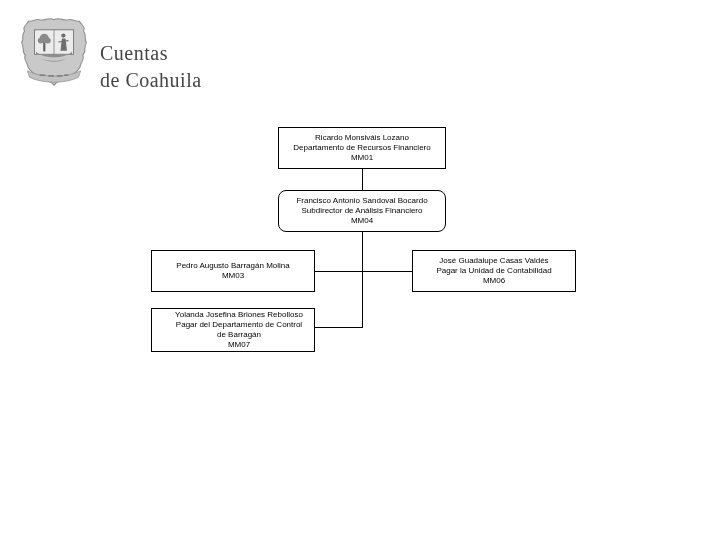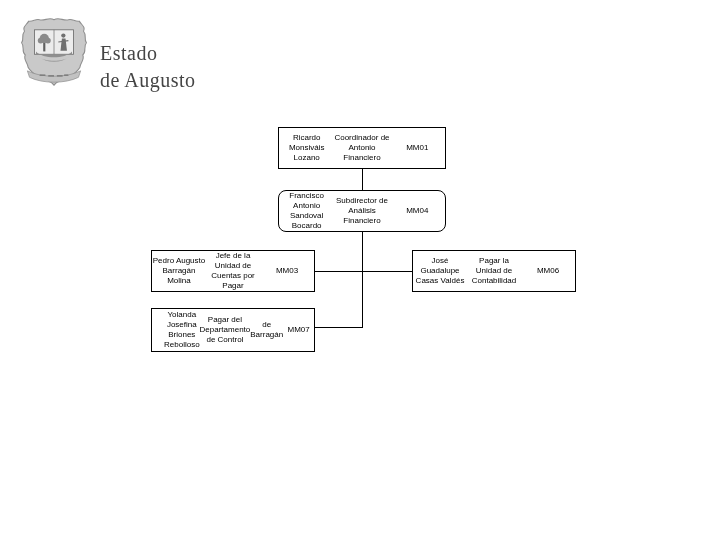--- a/index.html
+++ b/index.html
@@ -20,21 +20,21 @@
     font-size: 20px; line-height: 27px; color: #454545;
     letter-spacing: 0.5px;
     white-space: nowrap;
   }
   
   .node {
     position: absolute;
     background: #ffffff;
     border: 1px solid #000000;
     box-sizing: border-box;
-    display: flex; flex-direction: row;
+    display: flex; flex-direction: column;
     align-items: center; justify-content: center;
     text-align: center;
     font-size: 8px; line-height: 10px; color: #000000;
   }
   .node div { width: 100%; }
   .n1 { left: 278px; top: 127px; width: 168px; height: 42px; }
   .n2 { left: 278px; top: 190px; width: 168px; height: 42px; border-radius: 8px; }
   .n3 { left: 151px; top: 250px; width: 164px; height: 42px; }
   .n4 { left: 412px; top: 250px; width: 164px; height: 42px; }
   .n5 { left: 151px; top: 308px; width: 164px; height: 44px; padding-left: 12px; }
@@ -71,45 +71,44 @@
       <path d="M25 49 C35 60 65 60 75 49 L75 53 L25 53 Z" fill="#8f8f8f"></path>
       <path d="M28 56 C40 66 60 66 72 56 C62 64 38 64 28 56 Z" fill="#9a9a9a"></path>
 
       <path d="M13 76 C32 86 68 86 87 76 L84 85 C66 94 34 94 16 85 Z" fill="#c2c2c2" stroke="#8f8f8f" stroke-width="1"></path>
       <rect x="30" y="81" width="8" height="2" fill="#7a7a7a"></rect>
       <rect x="42" y="82" width="8" height="2" fill="#7a7a7a"></rect>
       <rect x="54" y="82" width="8" height="2" fill="#7a7a7a"></rect>
       <rect x="64" y="81" width="6" height="2" fill="#7a7a7a"></rect>
     </svg>
     <div class="state-title">
-      <div>Estado</div>
-      <div>de Augusto</div>
+      <div>Cuentas</div>
+      <div>de Coahuila</div>
     </div>
   </div>
 
   <div class="vline v1"></div>
   <div class="vline v2"></div>
   <div class="hline h1"></div>
   <div class="hline h2"></div>
 
   <div class="node n1">
     <div>Ricardo Monsiváis Lozano</div>
-    <div>Coordinador de Antonio Financiero</div>
+    <div>Departamento de Recursos Financiero</div>
     <div>MM01</div>
   </div>
 
   <div class="node n2">
     <div>Francisco Antonio Sandoval Bocardo</div>
     <div>Subdirector de Análisis Financiero</div>
     <div>MM04</div>
   </div>
 
   <div class="node n3">
     <div>Pedro Augusto Barragán Molina</div>
-    <div>Jefe de la Unidad de Cuentas por Pagar</div>
     <div>MM03</div>
   </div>
 
   <div class="node n4">
     <div>José Guadalupe Casas Valdés</div>
     <div>Pagar la Unidad de Contabilidad</div>
     <div>MM06</div>
   </div>
 
   <div class="node n5">

